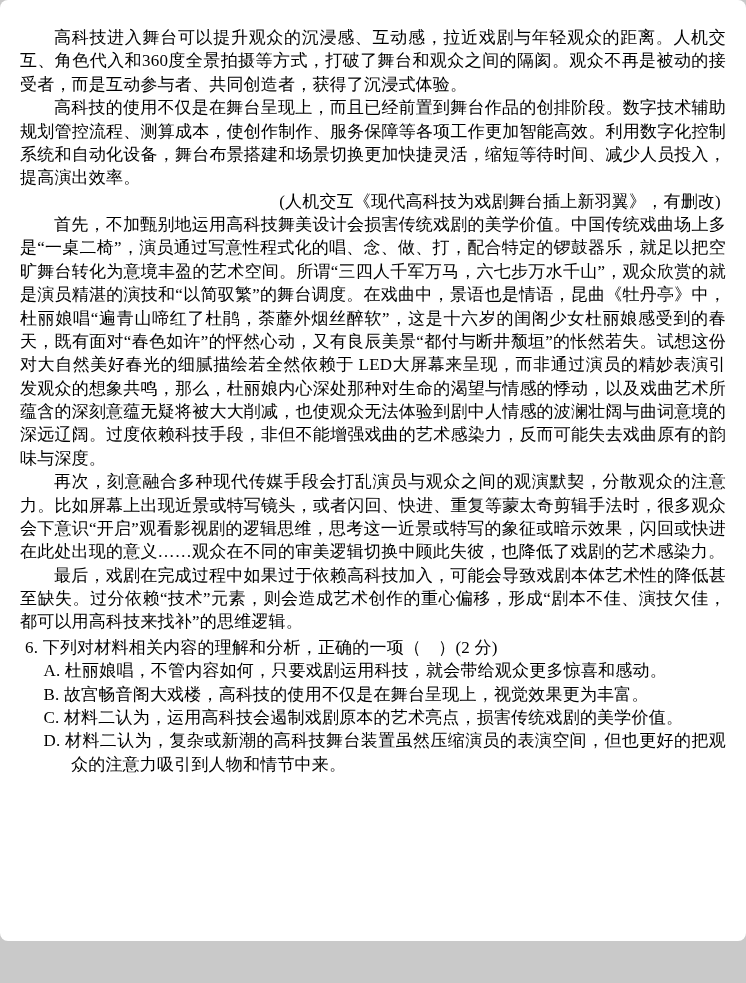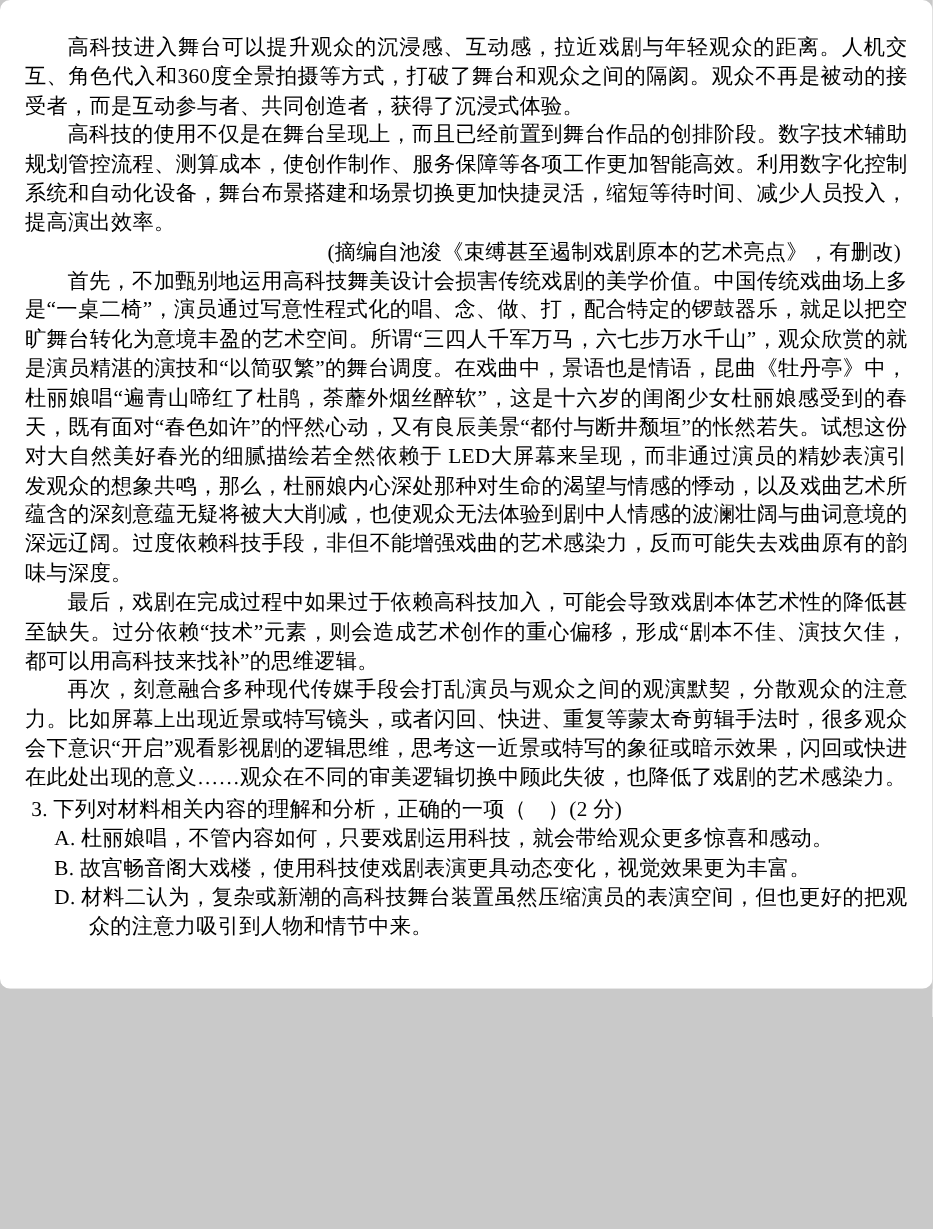--- a/index.html
+++ b/index.html
@@ -2,21 +2,21 @@
 <html><head>
 <meta charset="utf-8">
 <style>
   * { margin: 0; padding: 0; box-sizing: border-box; }
   html, body {
     background: #c9c9c9;
     font-family: "Liberation Serif", "DejaVu Serif", serif;
   }
   .page {
     width: 746px;
-    height: 791px;
+    height: 941px;
     margin: 0 auto;
     background: #ffffff;
     border-radius: 8px;
     color: #000000;
     padding: 26px 20px 18px 20px;
     font-size: 17px;
     line-height: 1.375;
     overflow: hidden;
   }
   .page p {
@@ -31,21 +31,22 @@
     padding-left: 3em;
     text-indent: -1.62em;
   }
 </style>
 </head>
 <body>
 
 <div class="page">
   <p class="body">高科技进入舞台可以提升观众的沉浸感、互动感，拉近戏剧与年轻观众的距离。人机交互、角色代入和360度全景拍摄等方式，打破了舞台和观众之间的隔阂。观众不再是被动的接受者，而是互动参与者、共同创造者，获得了沉浸式体验。</p>
   <p class="body">高科技的使用不仅是在舞台呈现上，而且已经前置到舞台作品的创排阶段。数字技术辅助规划管控流程、测算成本，使创作制作、服务保障等各项工作更加智能高效。利用数字化控制系统和自动化设备，舞台布景搭建和场景切换更加快捷灵活，缩短等待时间、减少人员投入，提高演出效率。</p>
-  <p class="attribution">(摘编自池浚《束缚甚至遏制戏剧原本的艺术亮点》，有删改)</p>
+  <p class="attribution">(人机交互《现代高科技为戏剧舞台插上新羽翼》，有删改)</p>
   <p class="body">首先，不加甄别地运用高科技舞美设计会损害传统戏剧的美学价值。中国传统戏曲场上多是“一桌二椅”，演员通过写意性程式化的唱、念、做、打，配合特定的锣鼓器乐，就足以把空旷舞台转化为意境丰盈的艺术空间。所谓“三四人千军万马，六七步万水千山”，观众欣赏的就是演员精湛的演技和“以简驭繁”的舞台调度。在戏曲中，景语也是情语，昆曲《牡丹亭》中，杜丽娘唱“遍青山啼红了杜鹃，荼蘼外烟丝醉软”，这是十六岁的闺阁少女杜丽娘感受到的春天，既有面对“春色如许”的怦然心动，又有良辰美景“都付与断井颓垣”的怅然若失。试想这份对大自然美好春光的细腻描绘若全然依赖于 LED大屏幕来呈现，而非通过演员的精妙表演引发观众的想象共鸣，那么，杜丽娘内心深处那种对生命的渴望与情感的悸动，以及戏曲艺术所蕴含的深刻意蕴无疑将被大大削减，也使观众无法体验到剧中人情感的波澜壮阔与曲词意境的深远辽阔。过度依赖科技手段，非但不能增强戏曲的艺术感染力，反而可能失去戏曲原有的韵味与深度。</p>
+  <p class="body">再次，刻意融合多种现代传媒手段会打乱演员与观众之间的观演默契，分散观众的注意力。比如屏幕上出现近景或特写镜头，或者闪回、快进、重复等蒙太奇剪辑手法时，很多观众会下意识“开启”观看影视剧的逻辑思维，思考这一近景或特写的象征或暗示效果，闪回或快进在此处出现的意义……观众在不同的审美逻辑切换中顾此失彼，也降低了戏剧的艺术感染力。</p>
   <p class="body">最后，戏剧在完成过程中如果过于依赖高科技加入，可能会导致戏剧本体艺术性的降低甚至缺失。过分依赖“技术”元素，则会造成艺术创作的重心偏移，形成“剧本不佳、演技欠佳，都可以用高科技来找补”的思维逻辑。</p>
-  <p class="body">再次，刻意融合多种现代传媒手段会打乱演员与观众之间的观演默契，分散观众的注意力。比如屏幕上出现近景或特写镜头，或者闪回、快进、重复等蒙太奇剪辑手法时，很多观众会下意识“开启”观看影视剧的逻辑思维，思考这一近景或特写的象征或暗示效果，闪回或快进在此处出现的意义……观众在不同的审美逻辑切换中顾此失彼，也降低了戏剧的艺术感染力。</p>
-  <p class="question">3. 下列对材料相关内容的理解和分析，正确的一项（　）(2 分)</p>
+  <p class="question">6. 下列对材料相关内容的理解和分析，正确的一项（　）(2 分)</p>
   <p class="option">A. 杜丽娘唱，不管内容如何，只要戏剧运用科技，就会带给观众更多惊喜和感动。</p>
-  <p class="option">B. 故宫畅音阁大戏楼，使用科技使戏剧表演更具动态变化，视觉效果更为丰富。</p>
+  <p class="option">B. 故宫畅音阁大戏楼，高科技的使用不仅是在舞台呈现上，视觉效果更为丰富。</p>
+  <p class="option">C. 材料二认为，运用高科技会遏制戏剧原本的艺术亮点，损害传统戏剧的美学价值。</p>
   <p class="option">D. 材料二认为，复杂或新潮的高科技舞台装置虽然压缩演员的表演空间，但也更好的把观众的注意力吸引到人物和情节中来。</p>
 </div>
 
 </body></html>

